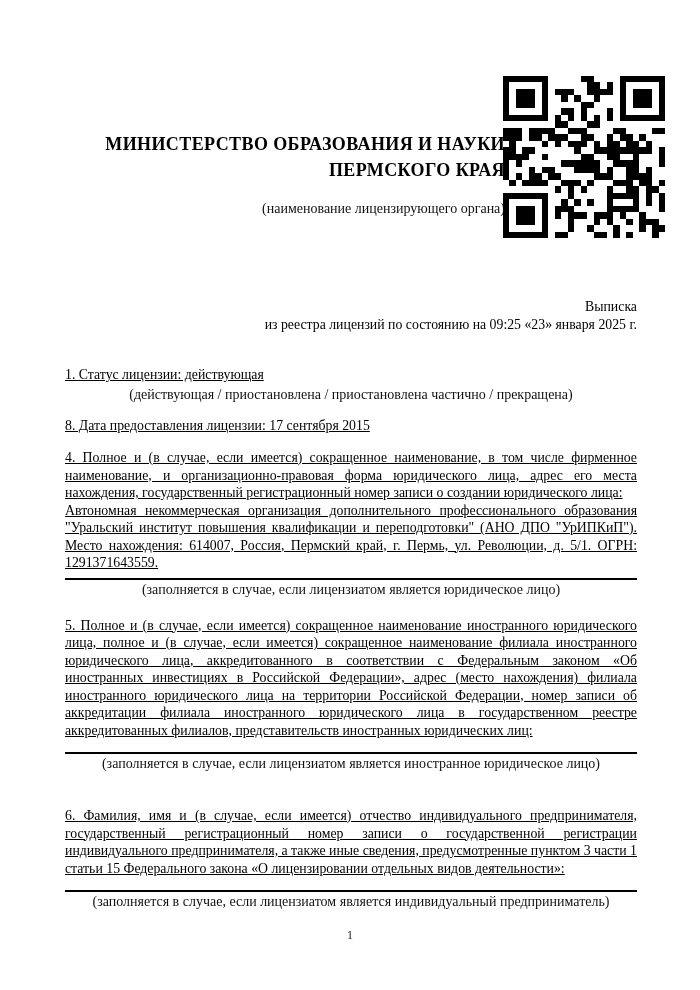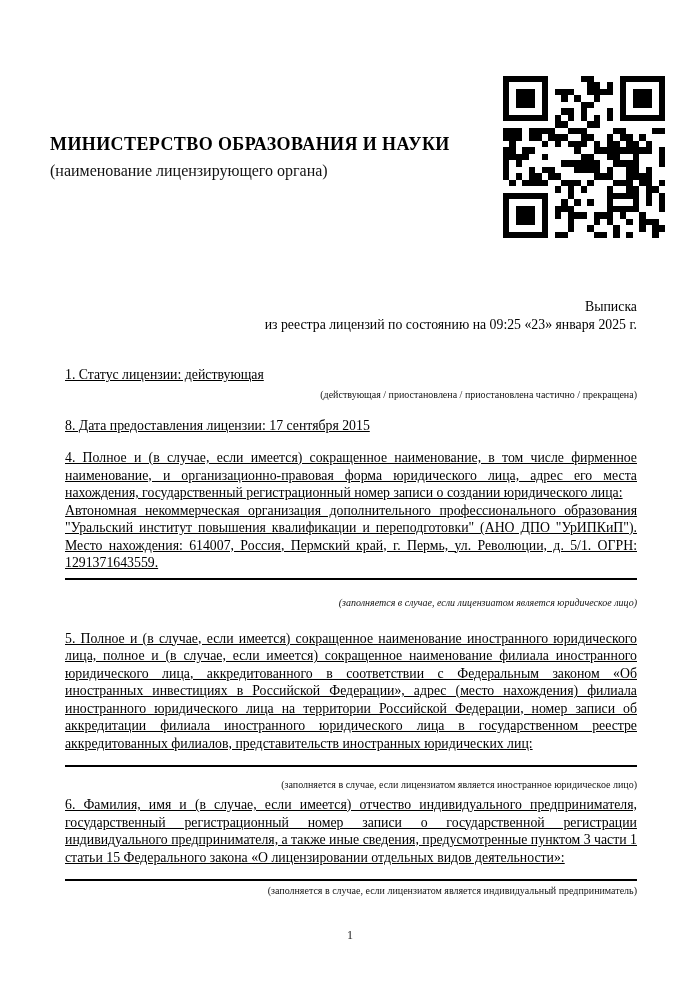--- a/index.html
+++ b/index.html
@@ -9,30 +9,30 @@
     color: #000;
     position: relative;
     overflow: hidden;
   }
   .page { position: absolute; inset: 0; background: #fff; }
 
   
   .header-left {
     position: absolute;
     top: 131px; left: 50px; width: 455px;
-    text-align: left;
+    text-align: right;
   }
   .org-title {
     font-size: 18px; font-weight: bold;
     letter-spacing: 0.4px;
     line-height: 26px;
   }
   .org-caption {
-    font-size: 16px;
-    margin-top: 5px;
+    font-size: 14px;
+    margin-top: 18px;
     color: #111;
   }
   .qr {
     position: absolute;
     top: 76px; right: 35px;
     width: 162px; height: 162px;
   }
   .qr svg { display: block; width: 162px; height: 162px; shape-rendering: crispEdges; }
 
   
@@ -42,61 +42,62 @@
     font-size: 13.8px;
     line-height: 17.5px;
   }
   .doc-title { text-align: center; }
   .doc-title div { line-height: 17.5px; text-align: right; }
 
   .item { margin-top: 0; }
   .item-text { text-align: justify; text-decoration: underline; }
   .item-text.single { text-align: left; }
   .small-caption {
-    font-size: 10px;
+    font-size: 14px;
     line-height: 13px;
-    text-align: right;
+    text-align: center;
     color: #111;
   }
   .rule {
     border-top: 2px solid #000;
     height: 0; width: 100%;
   }
 
   
   .sp-item1      { margin-top: 33px; }
   .sp-item1-cap  { margin-top: 4px; }
   .sp-item2      { margin-top: 21px; }
   .sp-item3      { margin-top: 16px; }
   .sp-item4      { margin-top: 15px; }
   .sp-rule4      { margin-top: 6px; }
-  .sp-cap4       { margin-top: 16px; font-style: italic; }
+  .sp-cap4       { margin-top: 3px; }
   .sp-item5      { margin-top: 21px; }
   .sp-rule5      { margin-top: 13px; }
-  .sp-cap5       { margin-top: 11px; }
-  .sp-item6      { margin-top: 5px; }
+  .sp-cap5       { margin-top: 3px; }
+  .sp-item6      { margin-top: 37px; }
   .sp-rule6      { margin-top: 13px; }
   .sp-cap6       { margin-top: 3px; font-family: Liberation Serif, serif; }
   .sp-item7      { margin-top: 25px; }
 
   .footer-page {
     position: absolute;
     bottom: 47px; left: 0; right: 0;
     text-align: center;
     font-size: 12px;
     color: #222;
   }
 </style>
 </head>
 <body>
 
 <div class="page">
 
   <div class="header-left">
     <div class="org-title">МИНИСТЕРСТВО ОБРАЗОВАНИЯ И НАУКИ</div>
+    <div class="org-title">ПЕРМСКОГО КРАЯ</div>
     <div class="org-caption">(наименование лицензирующего органа)</div>
   </div>
 
   <div class="qr">
     <svg id="qr-svg" viewBox="0 0 162 162" xmlns="http://www.w3.org/2000/svg">
         <rect width="162" height="162" fill="#fff"></rect>
         <rect x="77.76" y="0" width="6.48" height="6.48" fill="#000"></rect>
         <rect x="84.24000000000001" y="0" width="6.48" height="6.48" fill="#000"></rect>
         <rect x="84.24000000000001" y="6.48" width="6.48" height="6.48" fill="#000"></rect>
         <rect x="90.72" y="6.48" width="6.48" height="6.48" fill="#000"></rect>

